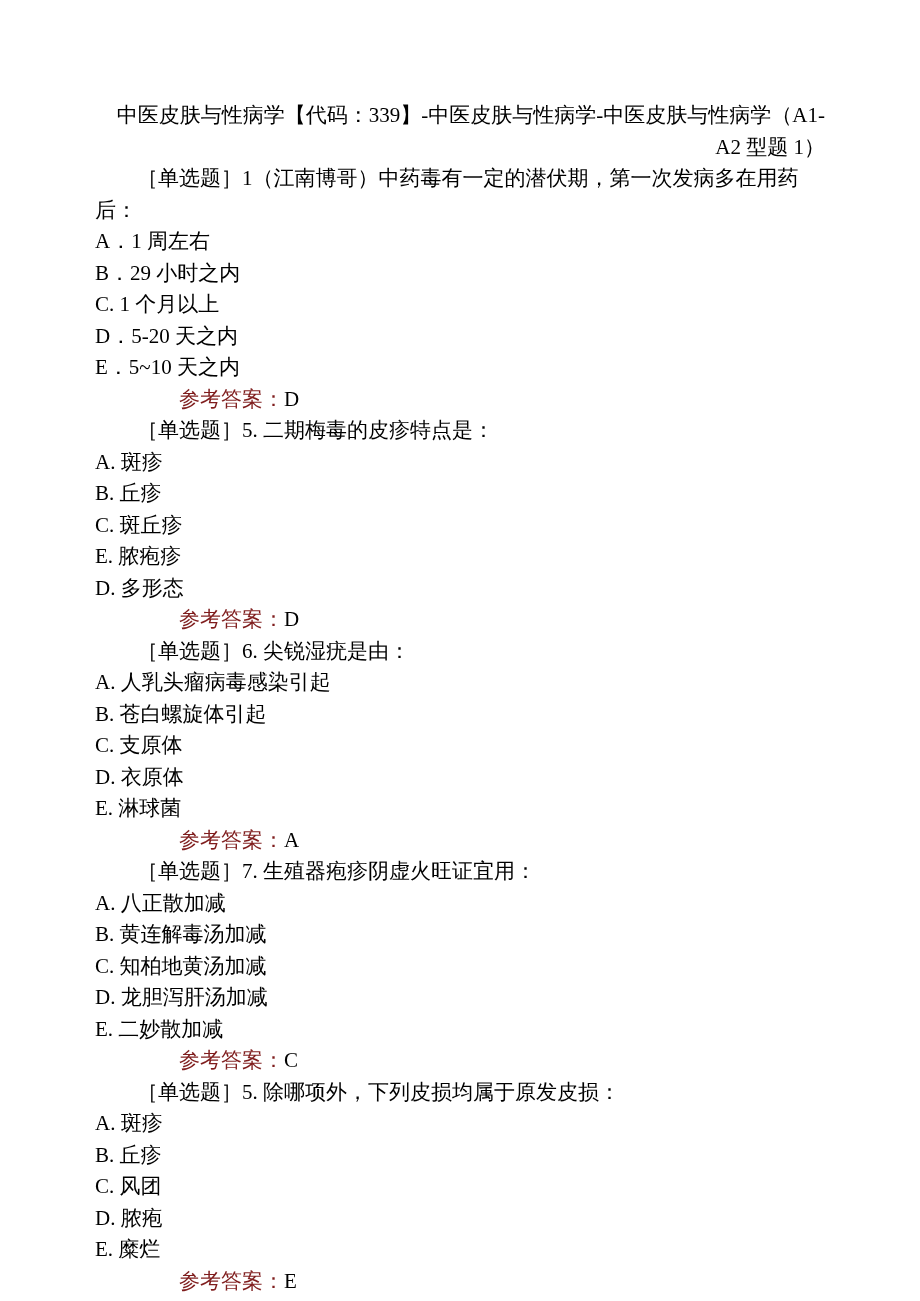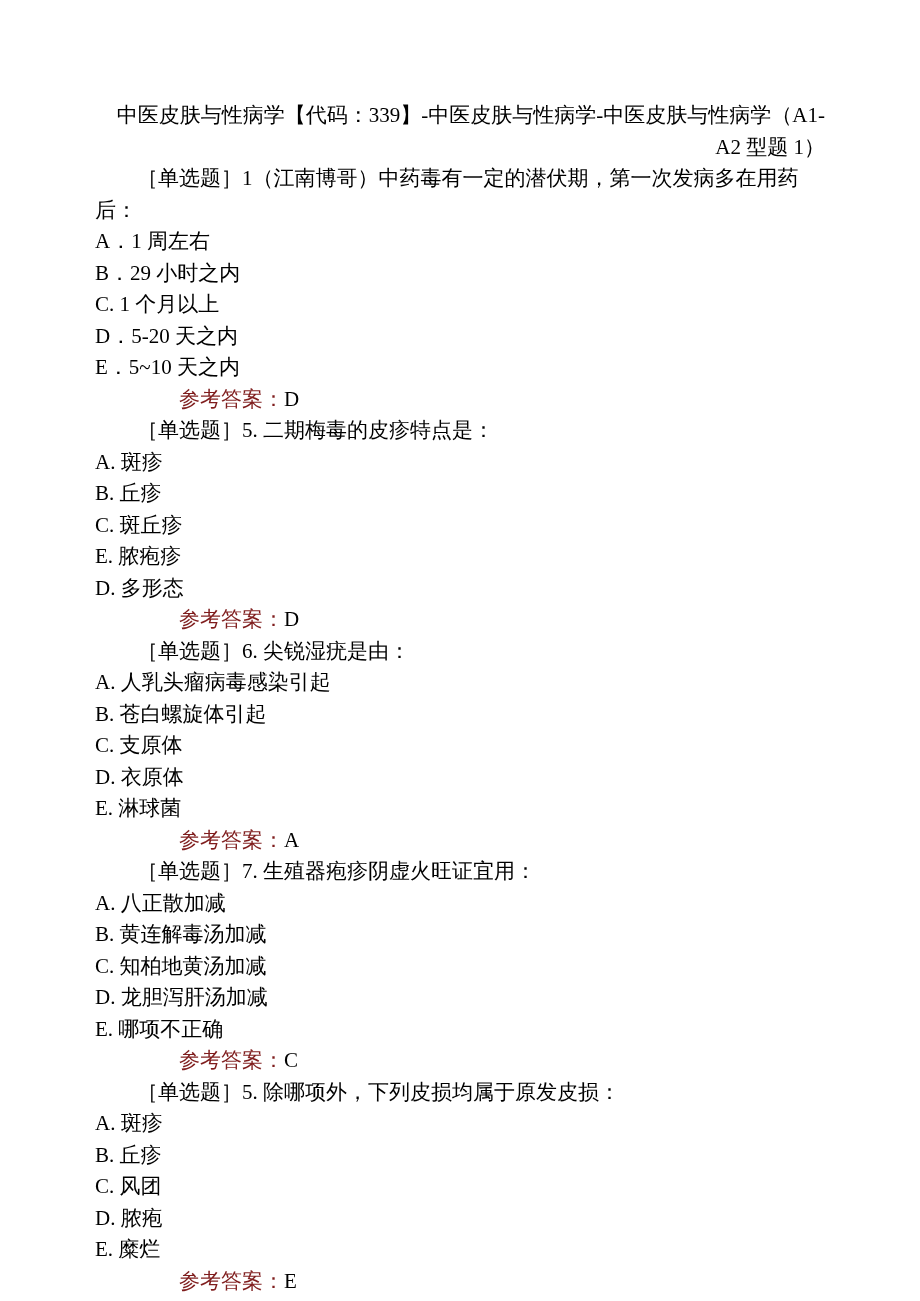--- a/index.html
+++ b/index.html
@@ -61,21 +61,21 @@
       <div class="line">B. 苍白螺旋体引起</div>
       <div class="line">C. 支原体</div>
       <div class="line">D. 衣原体</div>
       <div class="line">E. 淋球菌</div>
       <div class="answer"><span class="answer-label">参考答案：</span><span>A</span></div>
       <div class="block">［单选题］7. 生殖器疱疹阴虚火旺证宜用：</div>
       <div class="line">A. 八正散加减</div>
       <div class="line">B. 黄连解毒汤加减</div>
       <div class="line">C. 知柏地黄汤加减</div>
       <div class="line">D. 龙胆泻肝汤加减</div>
-      <div class="line">E. 哪项不正确</div>
+      <div class="line">E. 二妙散加减</div>
       <div class="answer"><span class="answer-label">参考答案：</span><span>C</span></div>
       <div class="block">［单选题］5. 除哪项外，下列皮损均属于原发皮损：</div>
       <div class="line">A. 斑疹</div>
       <div class="line">B. 丘疹</div>
       <div class="line">C. 风团</div>
       <div class="line">D. 脓疱</div>
       <div class="line">E. 糜烂</div>
       <div class="answer"><span class="answer-label">参考答案：</span><span>E</span></div>
       <div class="block">［单选题］9. 下列关于痂的描述中，哪项不正确：</div>
     </div>

